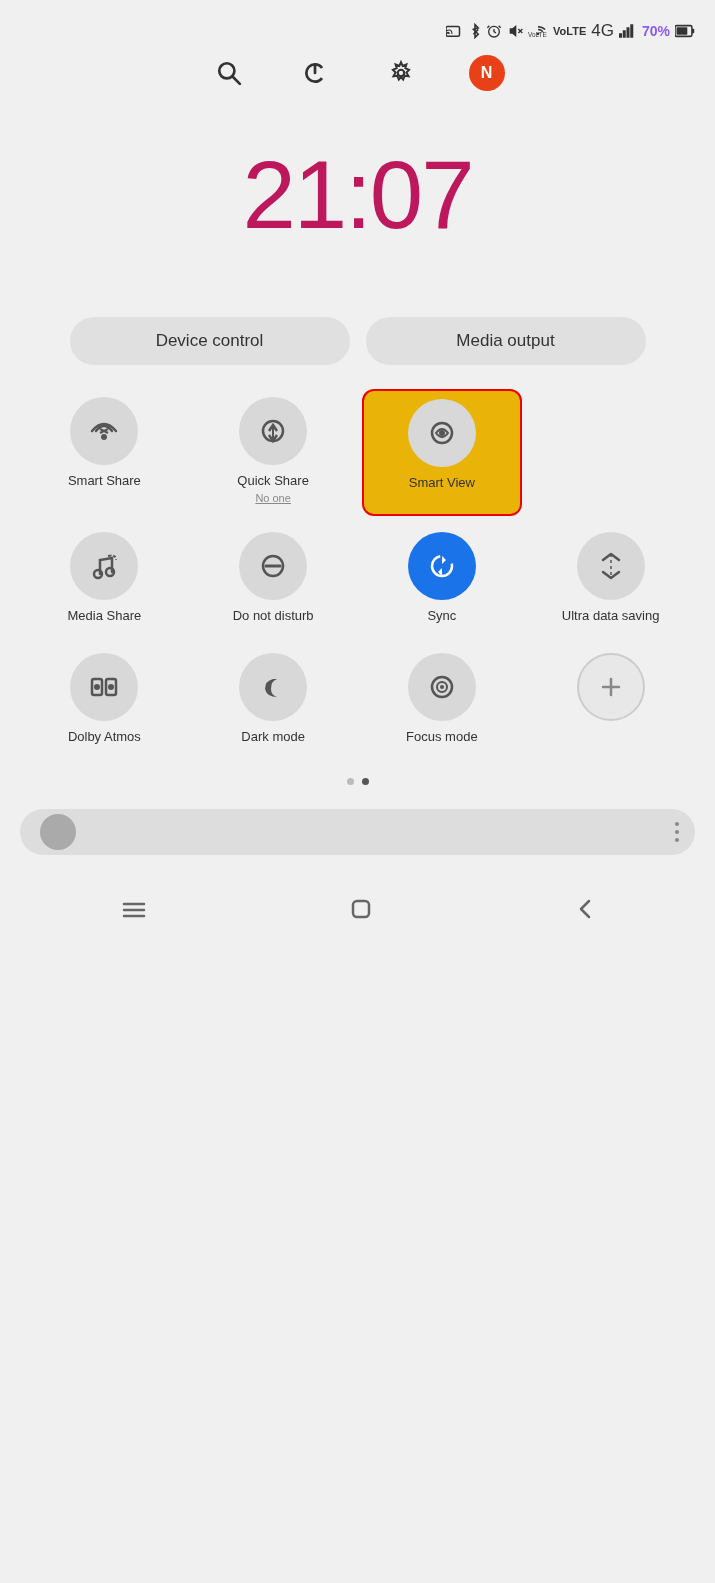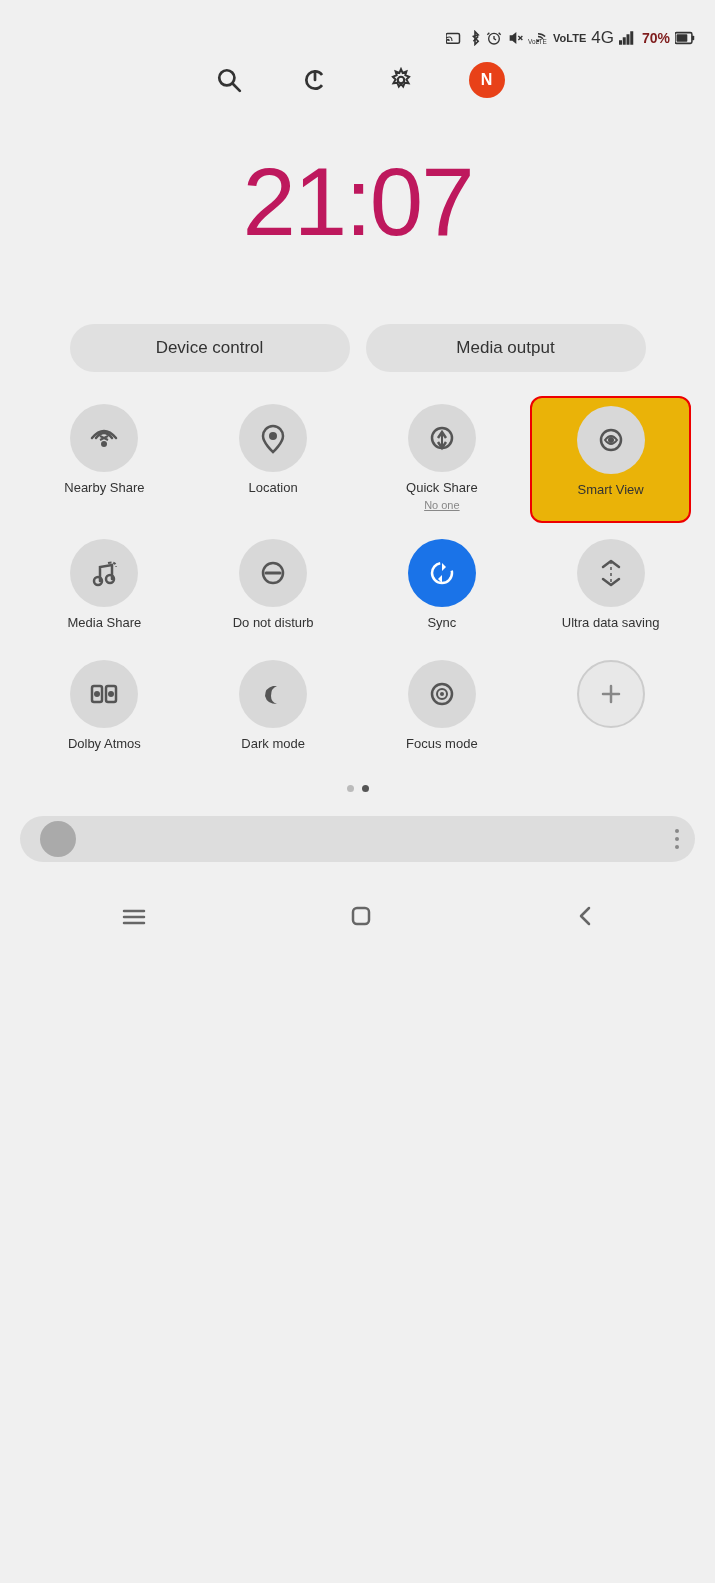--- a/index.html
+++ b/index.html
@@ -10,34 +10,34 @@
       font-family: 'Segoe UI', Arial, sans-serif;
       position: relative;
       overflow-x: hidden;
     }
 
     
     .status-bar {
       display: flex;
       justify-content: flex-end;
       align-items: flex-end;
-      padding: 28px 20px 6px;
+      padding: 21px 20px 6px;
       gap: 6px;
     }
     .status-icons {
       display: flex;
       align-items: center;
       gap: 5px;
       font-size: 13px;
       color: #333;
     }
     .battery-text {
       font-size: 14px;
       font-weight: 600;
-      color: #7f1d1d;
+      color: #8b5cf6;
     }
 
     
     .action-bar {
       display: flex;
       justify-content: center;
       align-items: center;
       gap: 50px;
       padding: 8px 20px 16px;
     }
@@ -320,32 +320,23 @@
     <div class="tile">
       <div class="tile-icon">
         <svg width="32" height="32" viewBox="0 0 32 32">
           <path d="M8 16 Q16 6 24 16" fill="none" stroke="#555" stroke-width="2.5" stroke-linecap="round"></path>
           <path d="M4 16 Q16 2 28 16" fill="none" stroke="#555" stroke-width="2.5" stroke-linecap="round"></path>
           <circle cx="16" cy="22" r="3" fill="#555"></circle>
           <line x1="12" y1="14" x2="20" y2="18" stroke="#555" stroke-width="2"></line>
           <line x1="20" y1="14" x2="12" y2="18" stroke="#555" stroke-width="2"></line>
         </svg>
       </div>
-      <div class="tile-label">Nearby Share</div>
-    </div>
-
-    <div class="tile">
-      <div class="tile-icon">
-        <svg width="32" height="32" viewBox="0 0 32 32">
-          <path d="M16 4 C10 4 6 9 6 14 C6 21 16 30 16 30 C16 30 26 21 26 14 C26 9 22 4 16 4Z" fill="none" stroke="#555" stroke-width="2.5"></path>
-          <circle cx="16" cy="14" r="4" fill="#555"></circle>
-        </svg>
-      </div>
-      <div class="tile-label">Location</div>
-    </div>
+      <div class="tile-label">Smart Share</div>
+    </div>
+
 
     <div class="tile">
       <div class="tile-icon">
         <svg width="32" height="32" viewBox="0 0 32 32">
           <circle cx="16" cy="16" r="10" fill="none" stroke="#555" stroke-width="2.5"></circle>
           <path d="M12 16 L16 10 L20 16" fill="none" stroke="#555" stroke-width="2.5"></path>
           <path d="M12 20 L16 26 L20 20" fill="none" stroke="#555" stroke-width="2.5"></path>
           <line x1="16" y1="10" x2="16" y2="26" stroke="#555" stroke-width="2"></line>
         </svg>
       </div>

